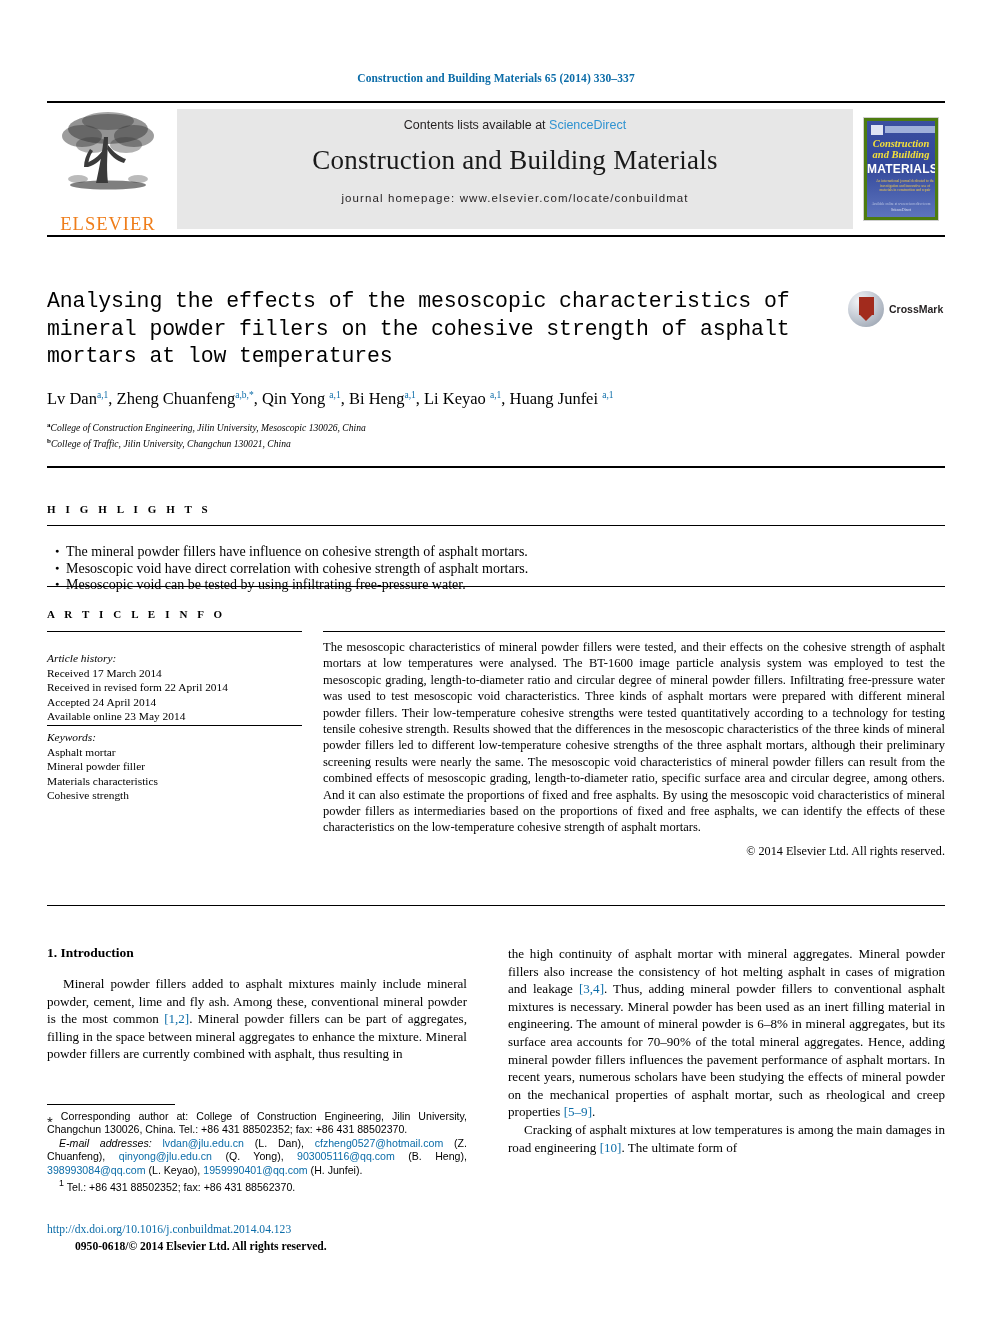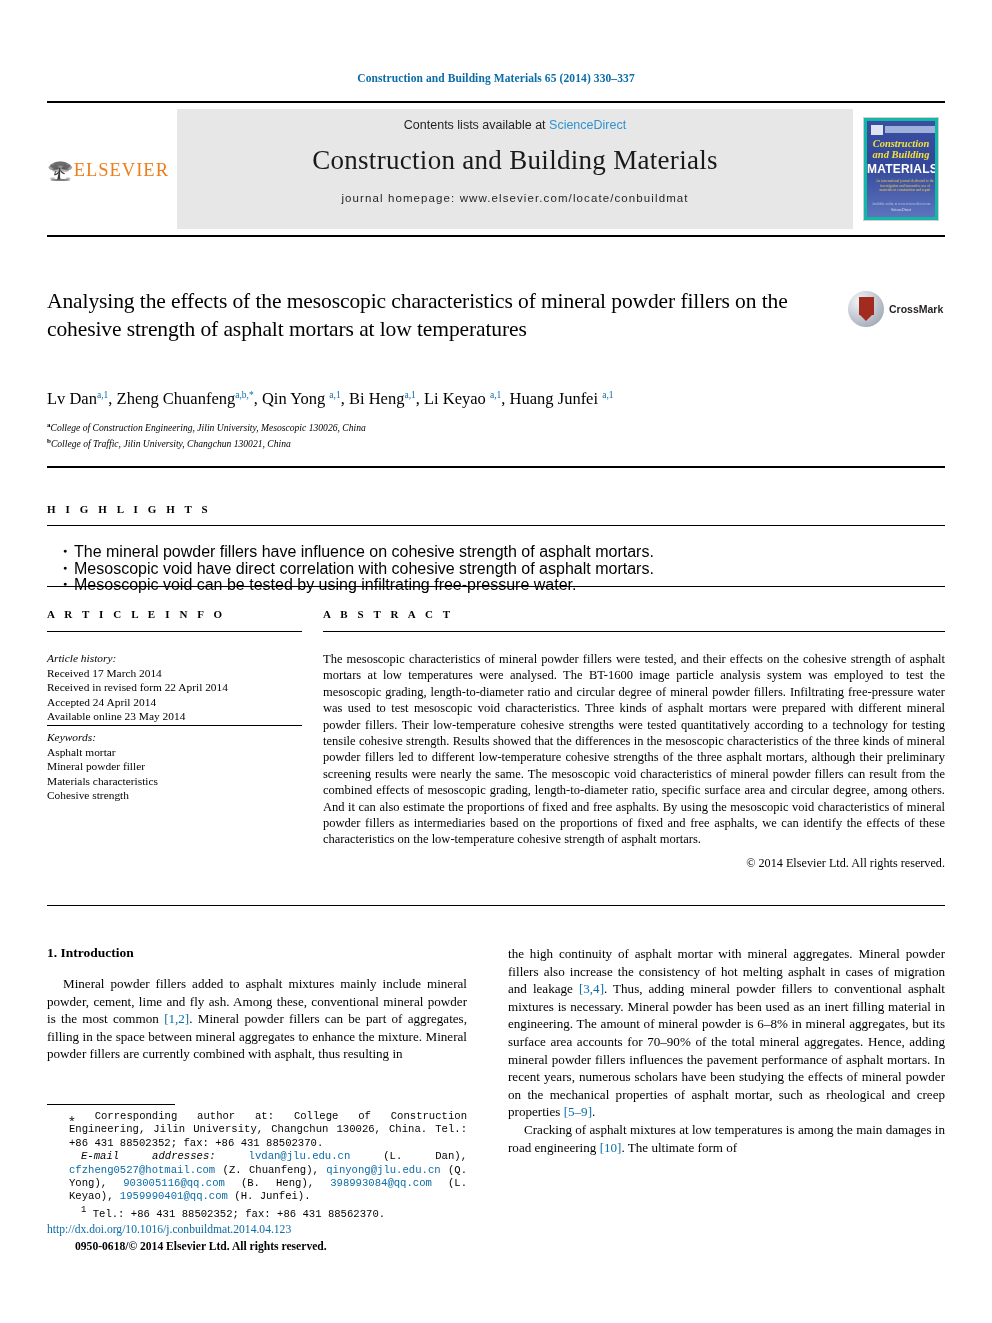--- a/index.html
+++ b/index.html
@@ -49,21 +49,21 @@
     position: relative;
     width: 898px;
     height: 132px;
     display: flex;
     align-items: stretch;
   }
   .elsevier-logo {
     width: 122px;
     flex: 0 0 122px;
     display: flex;
-    flex-direction: row;
+    flex-direction: column;
     align-items: center;
     justify-content: space-between;
     padding-top: 6px;
     box-sizing: border-box;
   }
   .elsevier-tree {
     width: 104px;
     height: 90px;
   }
   .elsevier-word {
@@ -109,21 +109,21 @@
   .cover-wrap {
     flex: 0 0 88px;
     width: 88px;
     display: flex;
     align-items: center;
     justify-content: center;
   }
   .cover {
     width: 76px;
     height: 104px;
-    background: #14b8a6;
+    background: #4d7c0f;
     border: 1px solid #cfcfcf;
     position: relative;
     box-sizing: border-box;
     padding: 3px;
   }
   .cover-in {
     width: 100%;
     height: 100%;
     background: linear-gradient(180deg,#3a4fa0 0%, #32479a 45%, #5d74bd 100%);
     position: relative;
@@ -191,21 +191,21 @@
     color: #b9c4e4;
   }
 
   
   .title-block {
     position: absolute;
     left: 47px; top: 288px;
     width: 790px;
   }
   .paper-title {
-    font-family: Liberation Serif, serif;
+    font-family: Liberation Mono, monospace;
     font-size: 21.5px;
     line-height: 27.5px;
     color: #000;
     font-weight: normal;
     margin: 0;
     letter-spacing: -0.1px;
   }
   .crossmark {
     position: absolute;
     left: 848px; top: 288px;
@@ -285,24 +285,24 @@
     color: #000;
   }
 
   
   .highlights {
     position: absolute;
     left: 47px; top: 503px;
     width: 898px;
   }
   .hl-list {
-    margin: 16px; padding: 0;
+    margin: 8px; padding: 0;
     list-style: none;
-    font-family: Liberation Sans, sans-serif;
-    font-size: 16px;
+    font-family: Liberation Serif, serif;
+    font-size: 14px;
     line-height: 16.6px;
   }
   .hl-list li { position: relative; padding-left: 11px; }
   .hl-list li:before {
     content: "\25CF";
     position: absolute;
     left: 0; top: -1px;
     font-size: 7px;
   }
 
@@ -372,25 +372,24 @@
     left: 47px; top: 1104px;
     width: 420px;
   }
   .fn-rule {
     width: 128px;
     height: 1px;
     background: #000;
     margin-bottom: 5px;
   }
   .fn-body {
-    font-family: Liberation Mono, monospace;
+    font-family: Liberation Sans, sans-serif;
     font-size: 10.6px;
     line-height: 13.4px;
     text-align: justify;
-    margin-left: 22px;
   }
   .fn-body .mail { color: #0b6ca8; }
   .fn-ind { text-indent: 12px; }
   .doi-line {
     position: absolute;
     left: 47px; top: 1223px;
     font-family: "Liberation Serif", serif;
     font-size: 11.6px;
     color: #0b6ca8;
   }
@@ -509,21 +508,20 @@
     <div class="info-body" style="margin-top:6px;">
       <div class="lab">Keywords:</div>
       <div>Asphalt mortar</div>
       <div>Mineral powder filler</div>
       <div>Materials characteristics</div>
       <div>Cohesive strength</div>
     </div>
   </div>
 
   <div class="abs-col">
-    <div class="sec-head">A B S T R A C T</div>
     <div class="rule" style="left:0; top:23px; width:622px; height:1px; position:absolute;"></div>
     <div class="abs-body" style="margin-top:31px;">The mesoscopic characteristics of mineral powder fillers were tested, and their effects on the cohesive strength of asphalt mortars at low temperatures were analysed. The BT-1600 image particle analysis system was employed to test the mesoscopic grading, length-to-diameter ratio and circular degree of mineral powder fillers. Infiltrating free-pressure water was used to test mesoscopic void characteristics. Three kinds of asphalt mortars were prepared with different mineral powder fillers. Their low-temperature cohesive strengths were tested quantitatively according to a technology for testing tensile cohesive strength. Results showed that the differences in the mesoscopic characteristics of the three kinds of mineral powder fillers led to different low-temperature cohesive strengths of the three asphalt mortars, although their preliminary screening results were nearly the same. The mesoscopic void characteristics of mineral powder fillers can result from the combined effects of mesoscopic grading, length-to-diameter ratio, specific surface area and circular degree, among others. And it can also estimate the proportions of fixed and free asphalts. By using the mesoscopic void characteristics of mineral powder fillers as intermediaries based on the proportions of fixed and free asphalts, we can identify the effects of these characteristics on the low-temperature cohesive strength of asphalt mortars.</div>
     <div class="abs-copy">© 2014 Elsevier Ltd. All rights reserved.</div>
   </div>
 
   <div class="rule" style="left:47px; top:905px; width:898px; height:1px;"></div>
 
   <div class="col-left">
     <h2 class="body-head">1. Introduction</h2>
     <p class="body-p"><span>Mineral powder fillers added to asphalt mixtures mainly include mineral powder, cement, lime and fly ash. Among these, conventional mineral powder is the most common </span><span class="ref">[1,2]</span><span>. Mineral powder fillers can be part of aggregates, filling in the space between mineral aggregates to enhance the mixture. Mineral powder fillers are currently combined with asphalt, thus resulting in</span></p>

